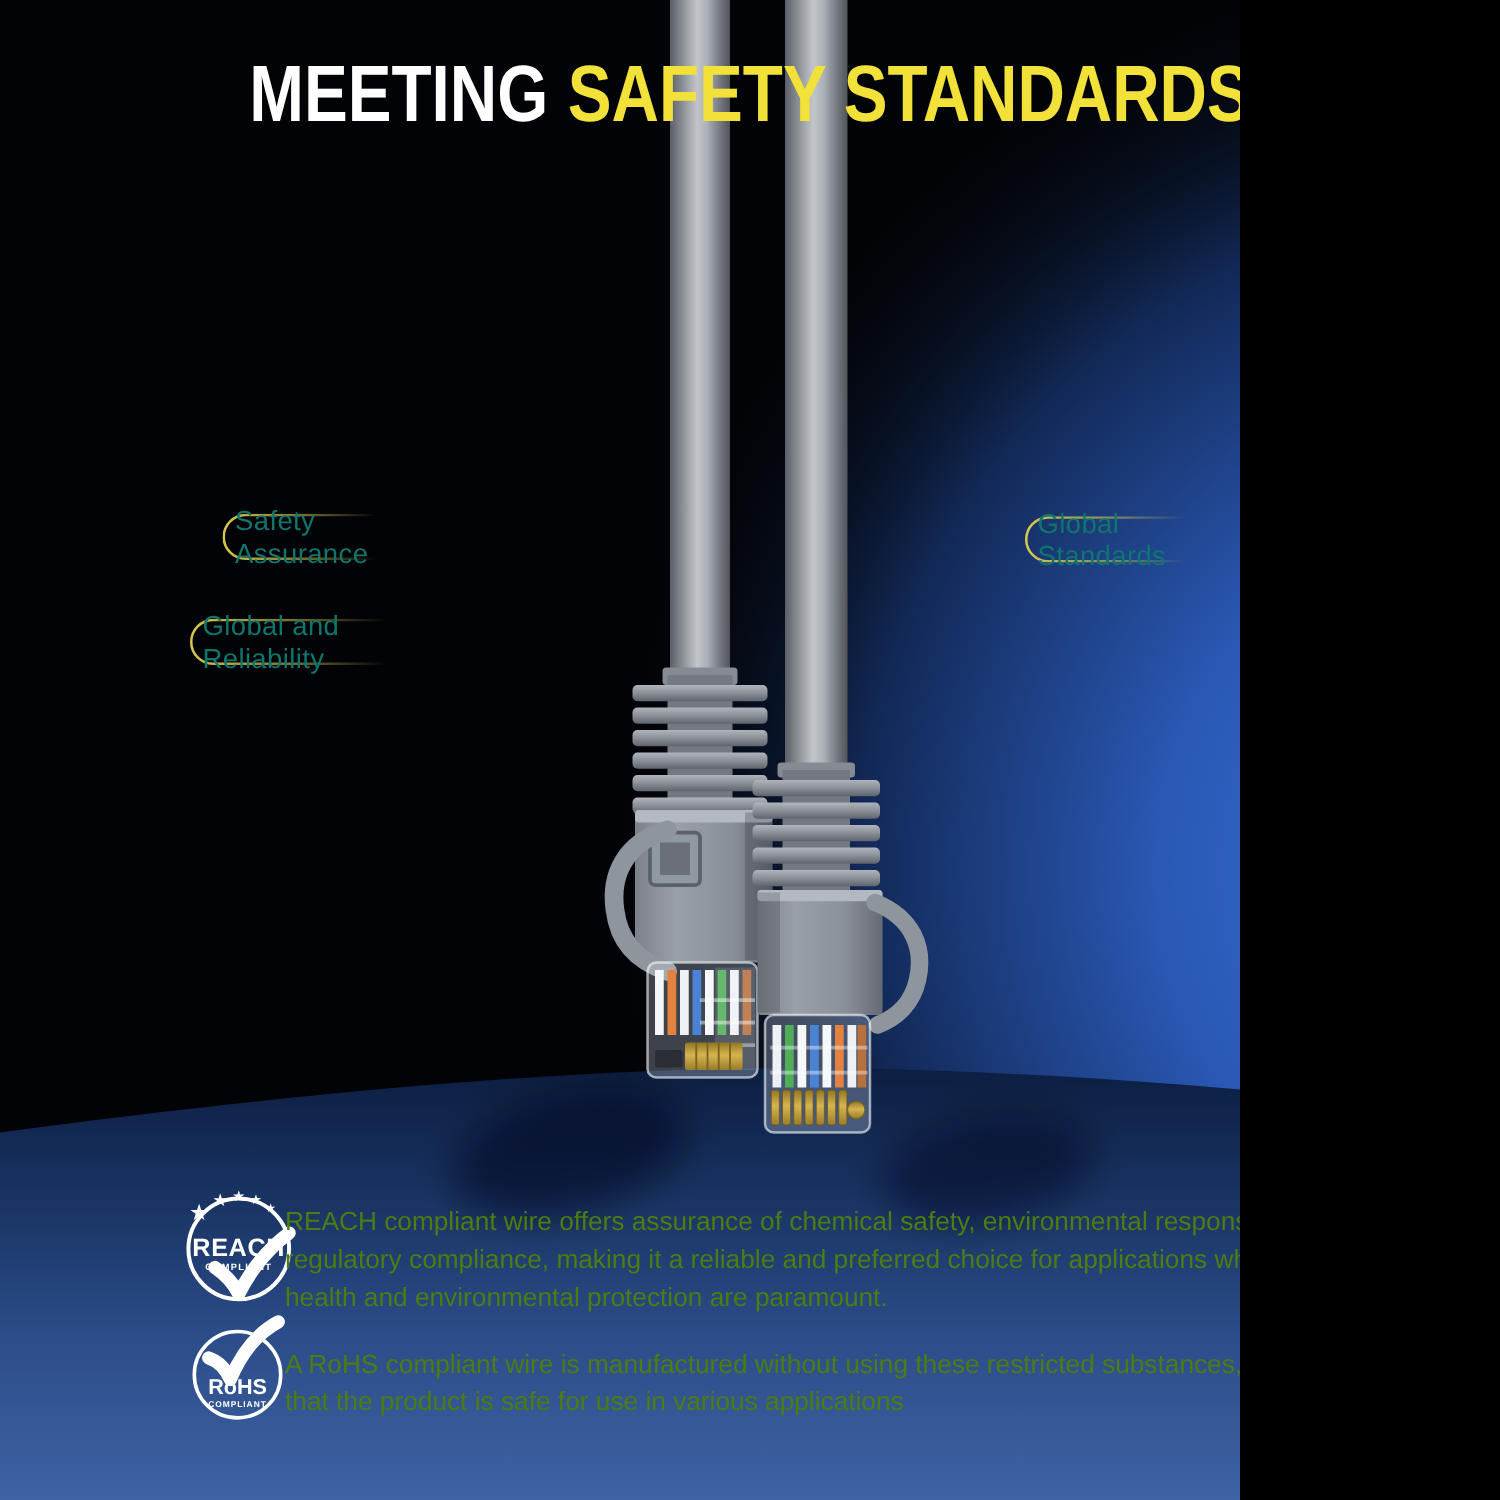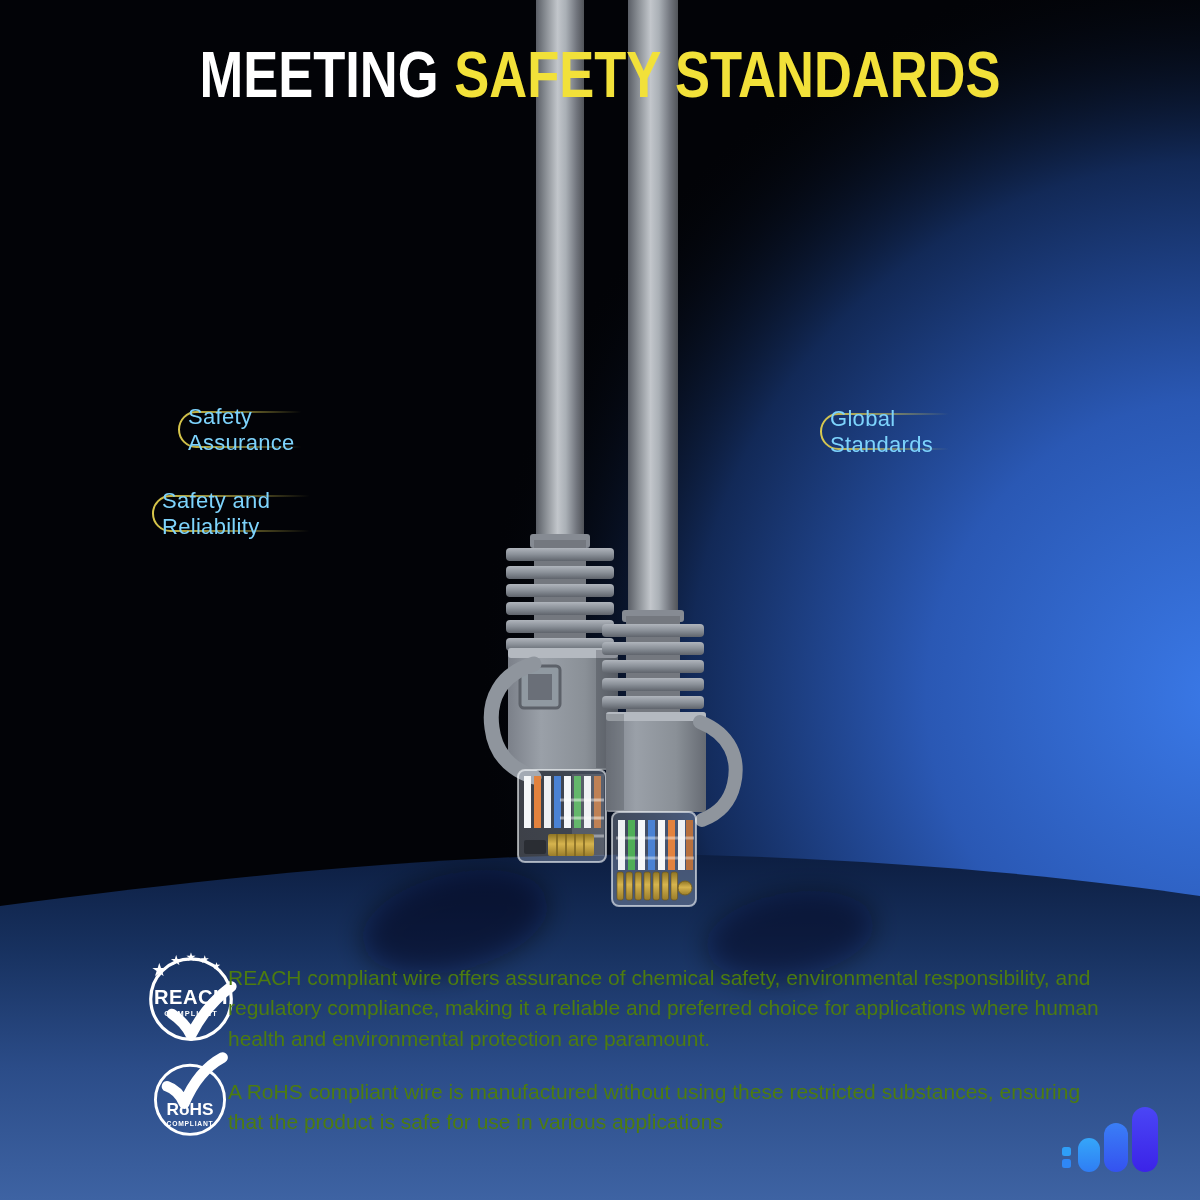--- a/index.html
+++ b/index.html
@@ -1,29 +1,29 @@
 <!DOCTYPE html>
 <html><head>
 <meta charset="utf-8">
 <style>
   html,body{margin:0;padding:0;background:#000;}
-  #stage{position:relative;width:1200px;height:1200px;overflow:hidden;
+  #stage{position:relative;width:992px;height:1200px;overflow:hidden;
          font-family:"Liberation Sans", sans-serif;background:#020307;}
   #artwork{position:absolute;left:0;top:0;width:1200px;height:1200px;display:block;}
 
   
   .title{position:absolute;left:0;top:38px;width:1200px;text-align:center;
          white-space:nowrap;font-weight:bold;font-size:64px;letter-spacing:0;
          transform:scaleX(.82);transform-origin:50% 50%;z-index:6;}
   .title .t-white{color:#ffffff;}
   .title .t-yellow{color:#f2e139;margin-left:.30em;}
 
   
   .pill{position:absolute;z-index:5;display:flex;align-items:center;justify-content:center;
-        color:#7dd3fc;font-size:22px;letter-spacing:.3px;}
+        color:#0f766e;font-size:22px;letter-spacing:.3px;}
   .pill svg{position:absolute;left:0;top:0;width:100%;height:100%;}
   .pill span{position:relative;z-index:1;padding:0 10px;}
   #pill-sa{left:178px;top:411px;width:182px;height:37px;}
   #pill-qr{left:152px;top:495px;width:232px;height:37px;}
   #pill-gs{left:820px;top:413px;width:190px;height:37px;align-items:center;}
   #pill-co{left:836px;top:495px;width:162px;height:37px;}
 
   
   .badge-svg{position:absolute;z-index:5;}
   #reach-badge{left:138px;top:944px;width:106px;height:106px;}
@@ -186,21 +186,21 @@
   <div class="pill" id="pill-sa">
     <svg viewBox="0 0 182 37" preserveAspectRatio="none">
       <rect x="1" y="1" width="180" height="35" rx="17.5" fill="none" stroke="url(#pillGrad)" stroke-width="2"></rect>
     </svg>
     <span>Safety Assurance</span>
   </div>
   <div class="pill" id="pill-qr">
     <svg viewBox="0 0 232 37" preserveAspectRatio="none">
       <rect x="1" y="1" width="230" height="35" rx="17.5" fill="none" stroke="url(#pillGrad)" stroke-width="2"></rect>
     </svg>
-    <span>Safety and Reliability</span>
+    <span>Global and Reliability</span>
   </div>
   <div class="pill" id="pill-gs">
     <svg viewBox="0 0 190 37" preserveAspectRatio="none">
       <rect x="1" y="1" width="188" height="35" rx="17.5" fill="none" stroke="url(#pillGrad)" stroke-width="2"></rect>
     </svg>
     <span>Global Standards</span>
   </div>
 
   <svg id="reach-badge" class="badge-svg" viewBox="0 0 100 100">
     <circle cx="50" cy="52" r="38" fill="none" stroke="#ffffff" stroke-width="3"></circle>

